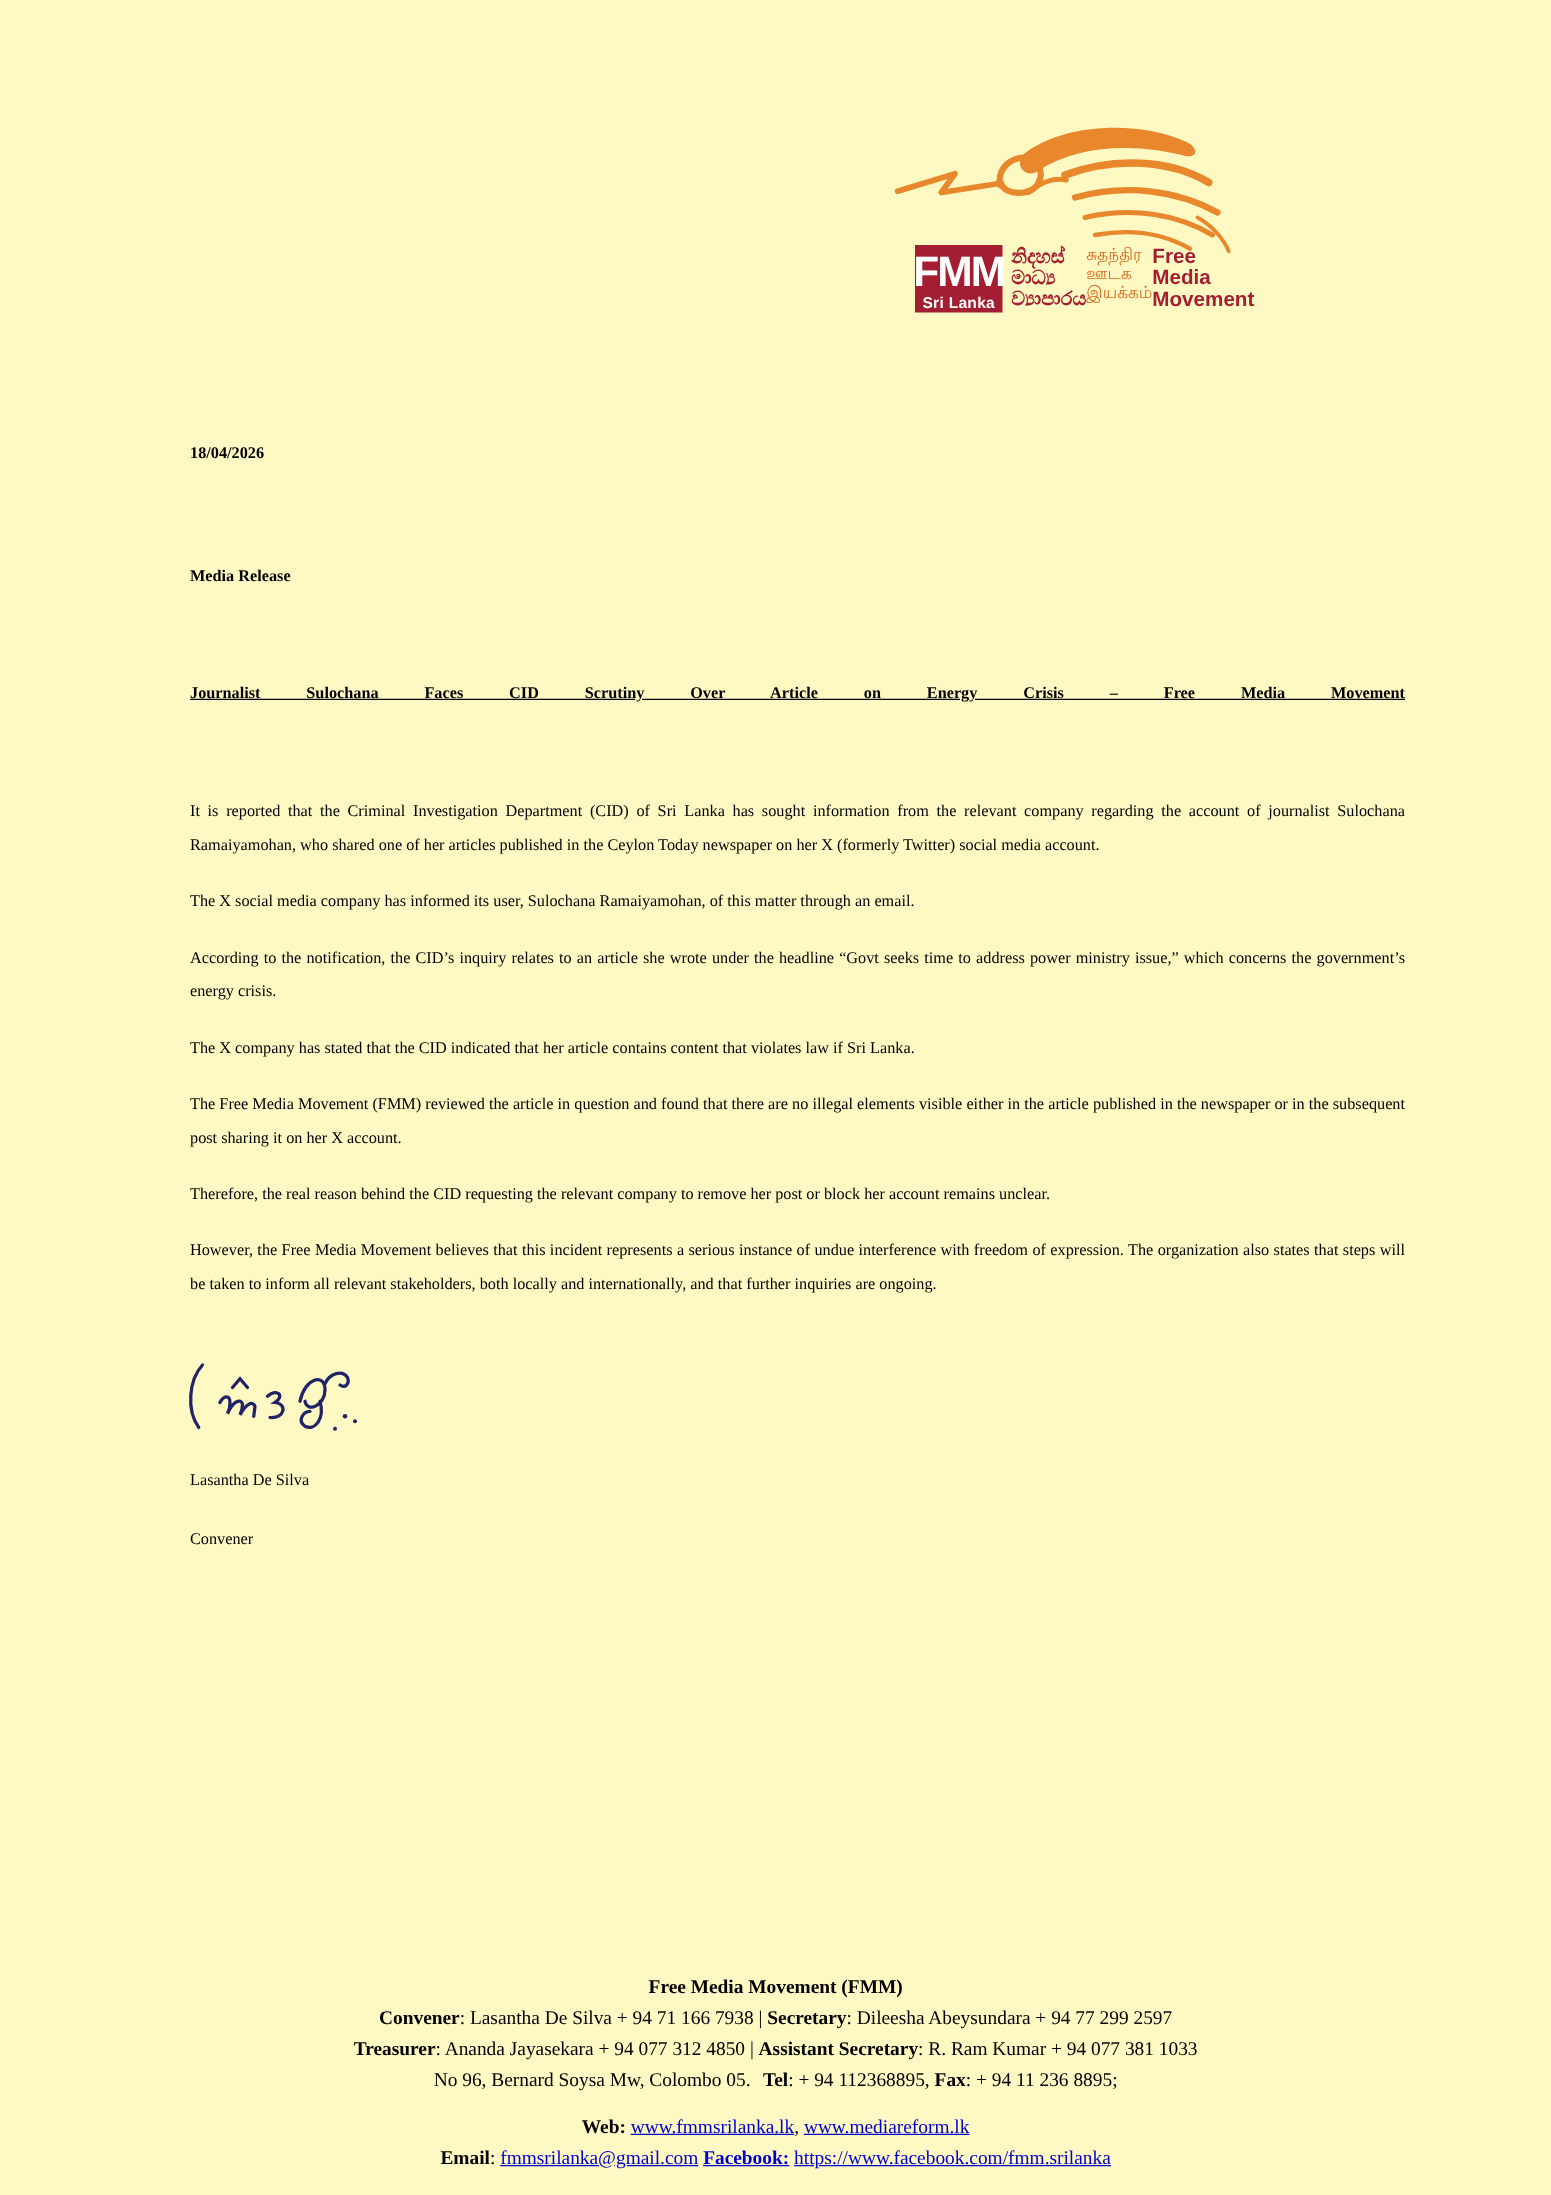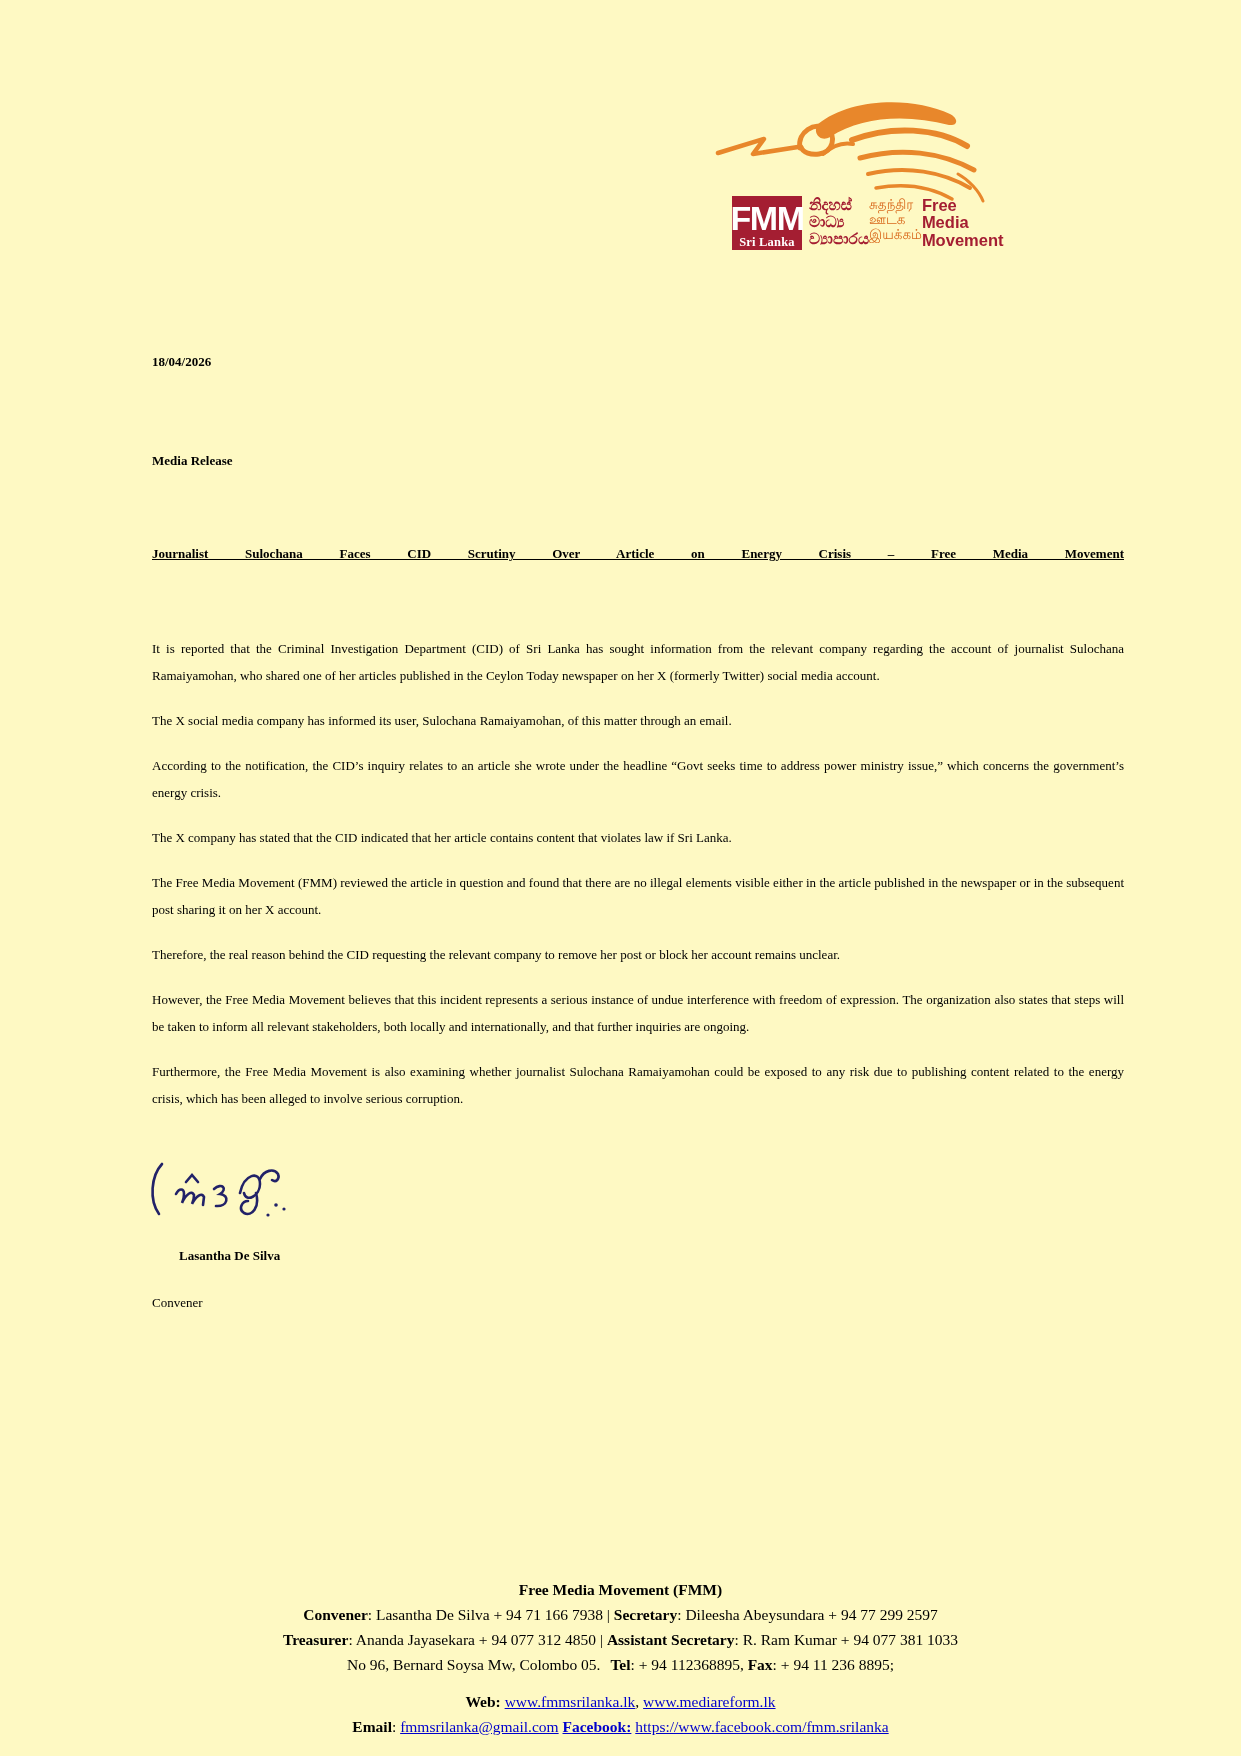--- a/index.html
+++ b/index.html
@@ -25,21 +25,21 @@
   .logo-box{
     background:var(--brand-red);color:#fff;width:70px;
     display:flex;flex-direction:column;align-items:center;justify-content:flex-end;
     padding:3px 2px 1px;
   }
   .logo-acronym{
     font-family:"Liberation Sans","DejaVu Sans",sans-serif;font-weight:bold;
     font-size:34px;line-height:0.92;letter-spacing:-1.5px;
   }
   .logo-country{
-    font-family:Liberation Serif, serif;font-weight:bold;
+    font-family:Liberation Sans, sans-serif;font-weight:bold;
     font-size:12.5px;line-height:1.15;letter-spacing:0.2px;
   }
   .logo-text{
     margin-left:7px;display:flex;flex-direction:row;justify-content:space-between;
     padding:1px 0;
   }
   .logo-sinhala{color:var(--brand-red);font-weight:bold;font-size:15.5px;line-height:1.1;font-family:"DejaVu Sans",sans-serif;}
   .logo-tamil{color:var(--tamil-orange);font-weight:normal;font-size:13.5px;line-height:1.1;font-family:"DejaVu Sans",sans-serif;}
   .logo-english{color:var(--brand-red);font-weight:bold;font-size:16.5px;line-height:1.05;font-family:"Liberation Sans","DejaVu Sans",sans-serif;}
 
@@ -53,21 +53,21 @@
   }
   p.body{text-align:justify;margin:3px 0 18px 0;}
 
   
   .sig-section{display:flex;margin-top:22px;}
   .sig-col{width:537px;}
   .sig-col.right{width:435px;}
   .sig-img-wrap{height:96px;display:flex;align-items:flex-end;}
   .sig-img-wrap.left svg{margin-left:-6px;}
   .sig-img-wrap.right svg{margin-left:76px;}
-  .sig-name{font-weight:bold;margin-top:12px;margin-left:27px;}
+  .sig-name{font-weight:normal;margin-top:12px;}
   .sig-role{margin-top:20px;}
 
   
   .footer{
     position:absolute;left:0;top:1577px;width:100%;text-align:center;
     font-size:15.5px;line-height:25px;
   }
   .footer .org{font-weight:bold;}
   .footer b{font-weight:bold;}
   .footer .spacer{height:12px;}
@@ -117,21 +117,20 @@
     <div class="kicker">Media Release</div>
     <div class="title">Journalist Sulochana Faces CID Scrutiny Over Article on Energy Crisis – Free Media Movement</div>
 
     <p class="body">It is reported that the Criminal Investigation Department (CID) of Sri Lanka has sought information from the relevant company regarding the account of journalist Sulochana Ramaiyamohan, who shared one of her articles published in the Ceylon Today newspaper on her X (formerly Twitter) social media account.</p>
     <p class="body">The X social media company has informed its user, Sulochana Ramaiyamohan, of this matter through an email.</p>
     <p class="body">According to the notification, the CID’s inquiry relates to an article she wrote under the headline “Govt seeks time to address power ministry issue,” which concerns the government’s energy crisis.</p>
     <p class="body">The X company has stated that the CID indicated that her article contains content that violates law if Sri Lanka.</p>
     <p class="body">The Free Media Movement (FMM) reviewed the article in question and found that there are no illegal elements visible either in the article published in the newspaper or in the subsequent post sharing it on her X account.</p>
     <p class="body">Therefore, the real reason behind the CID requesting the relevant company to remove her post or block her account remains unclear.</p>
     <p class="body">However, the Free Media Movement believes that this incident represents a serious instance of undue interference with freedom of expression. The organization also states that steps will be taken to inform all relevant stakeholders, both locally and internationally, and that further inquiries are ongoing.</p>
-    <p class="body">Furthermore, the Free Media Movement is also examining whether journalist Sulochana Ramaiyamohan could be exposed to any risk due to publishing content related to the energy crisis, which has been alleged to involve serious corruption.</p>
 
     <div class="sig-section">
       <div class="sig-col">
         <div class="sig-img-wrap left">
           <svg width="190" height="82" viewBox="0 0 190 82" fill="none" stroke="#222268" stroke-width="2.6" stroke-linecap="round">
             <path d="M16,16 C5,28 3,52 13,66"></path>
             <path d="M30,46 C33,40 38,40 38,46 C38,50 37,53 36,55 C40,46 46,42 48,47 C48,51 47,54 46,56 C50,48 56,44 58,49 L57,57"></path>
             <path d="M40,34 L46,27 L52,34"></path>
             <path d="M68,41 C76,34 82,41 74,46 C84,47 82,59 70,58"></path>
             <path d="M94,45 C98,26 114,22 114,36 C114,48 100,55 98,45"></path>

